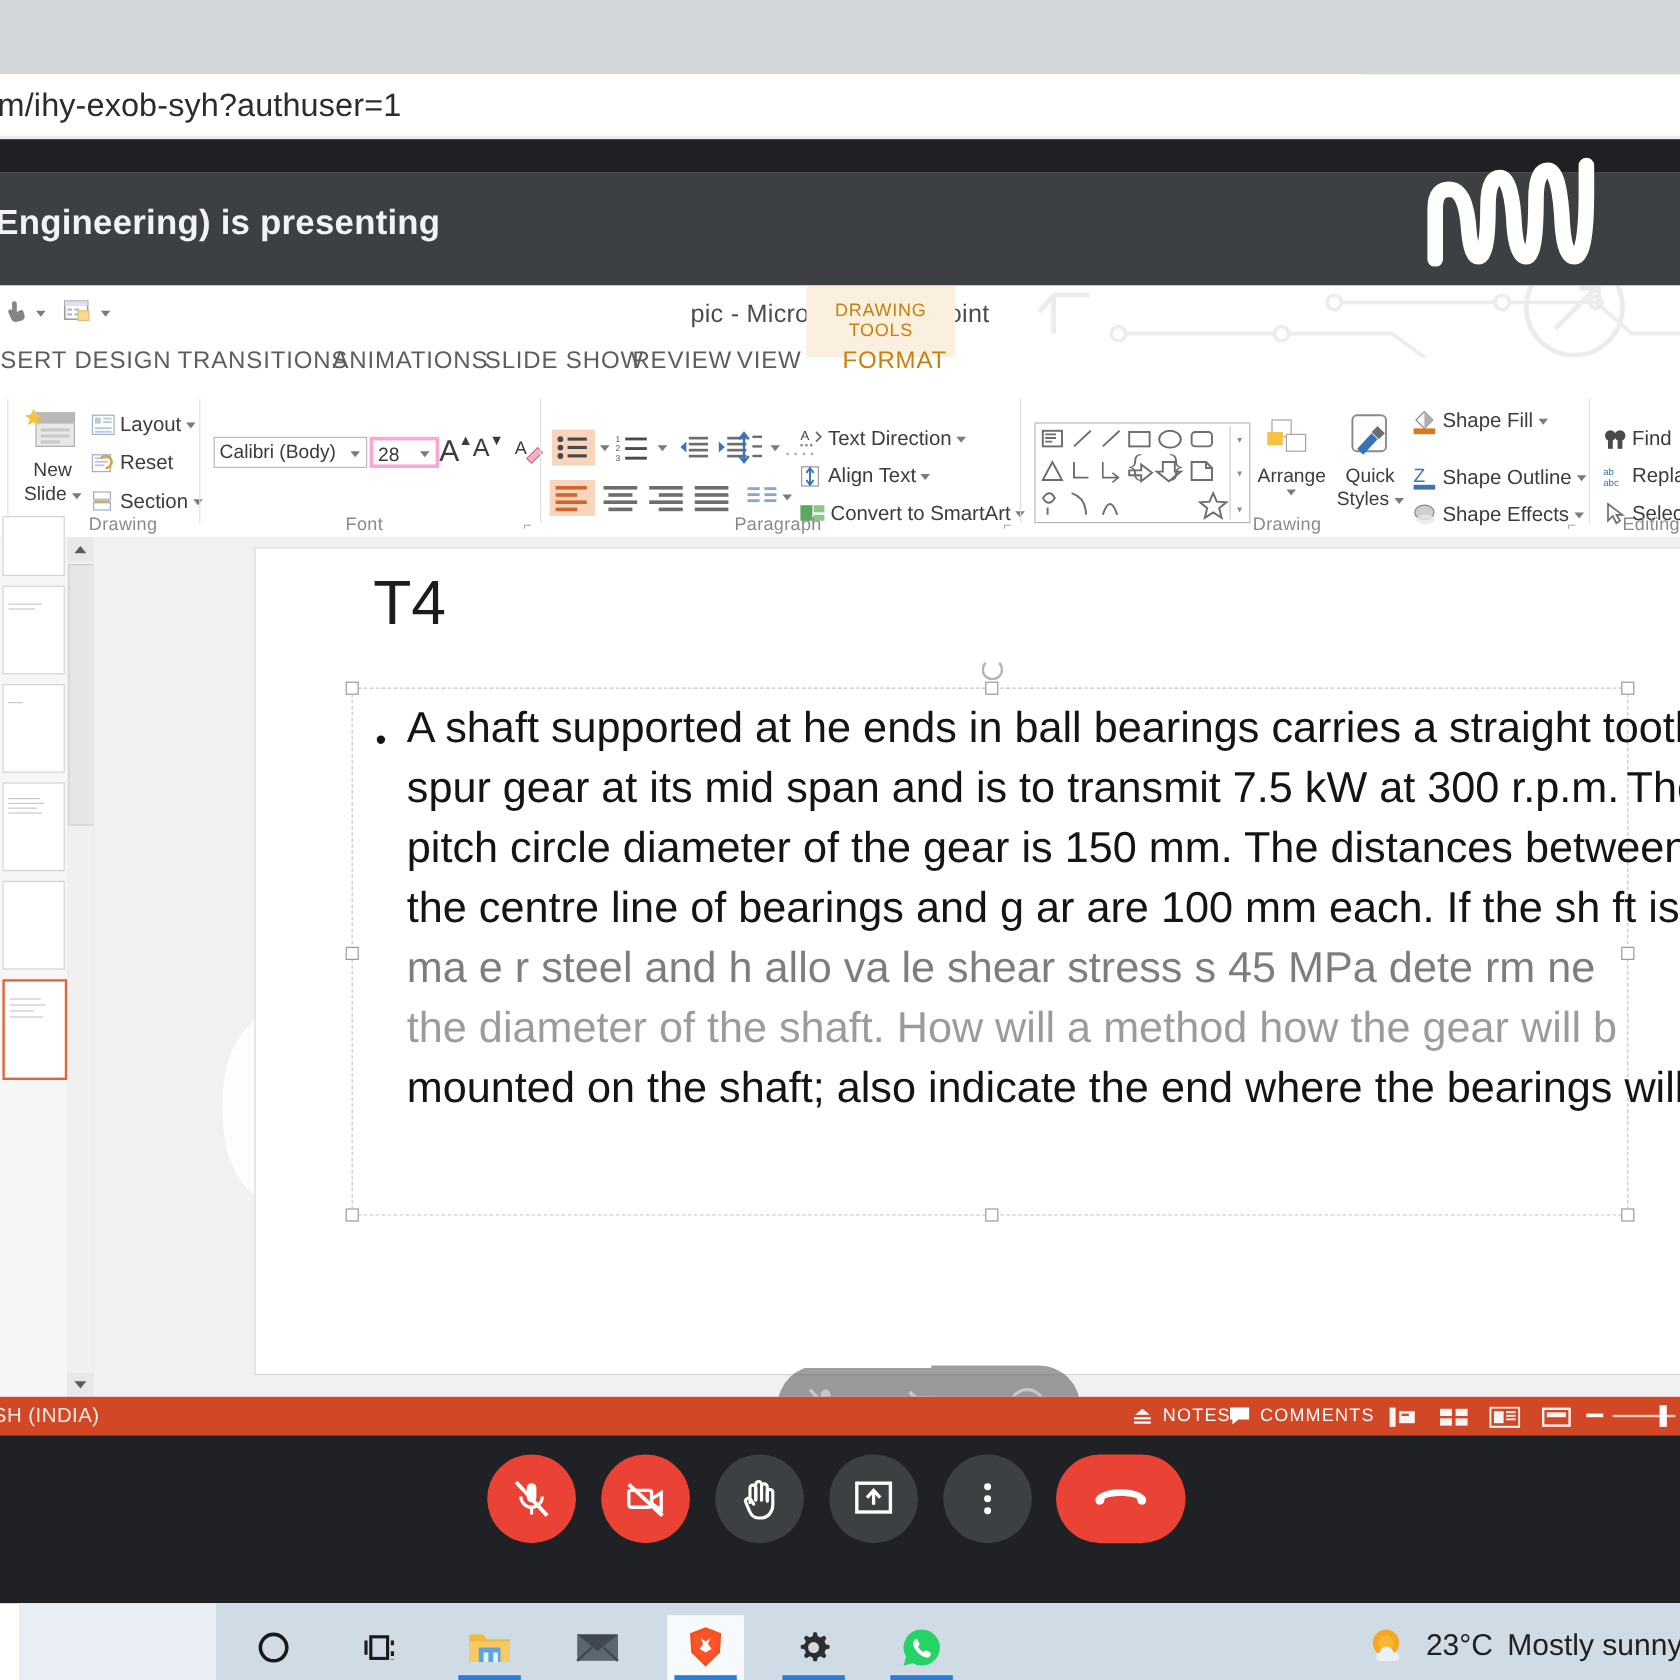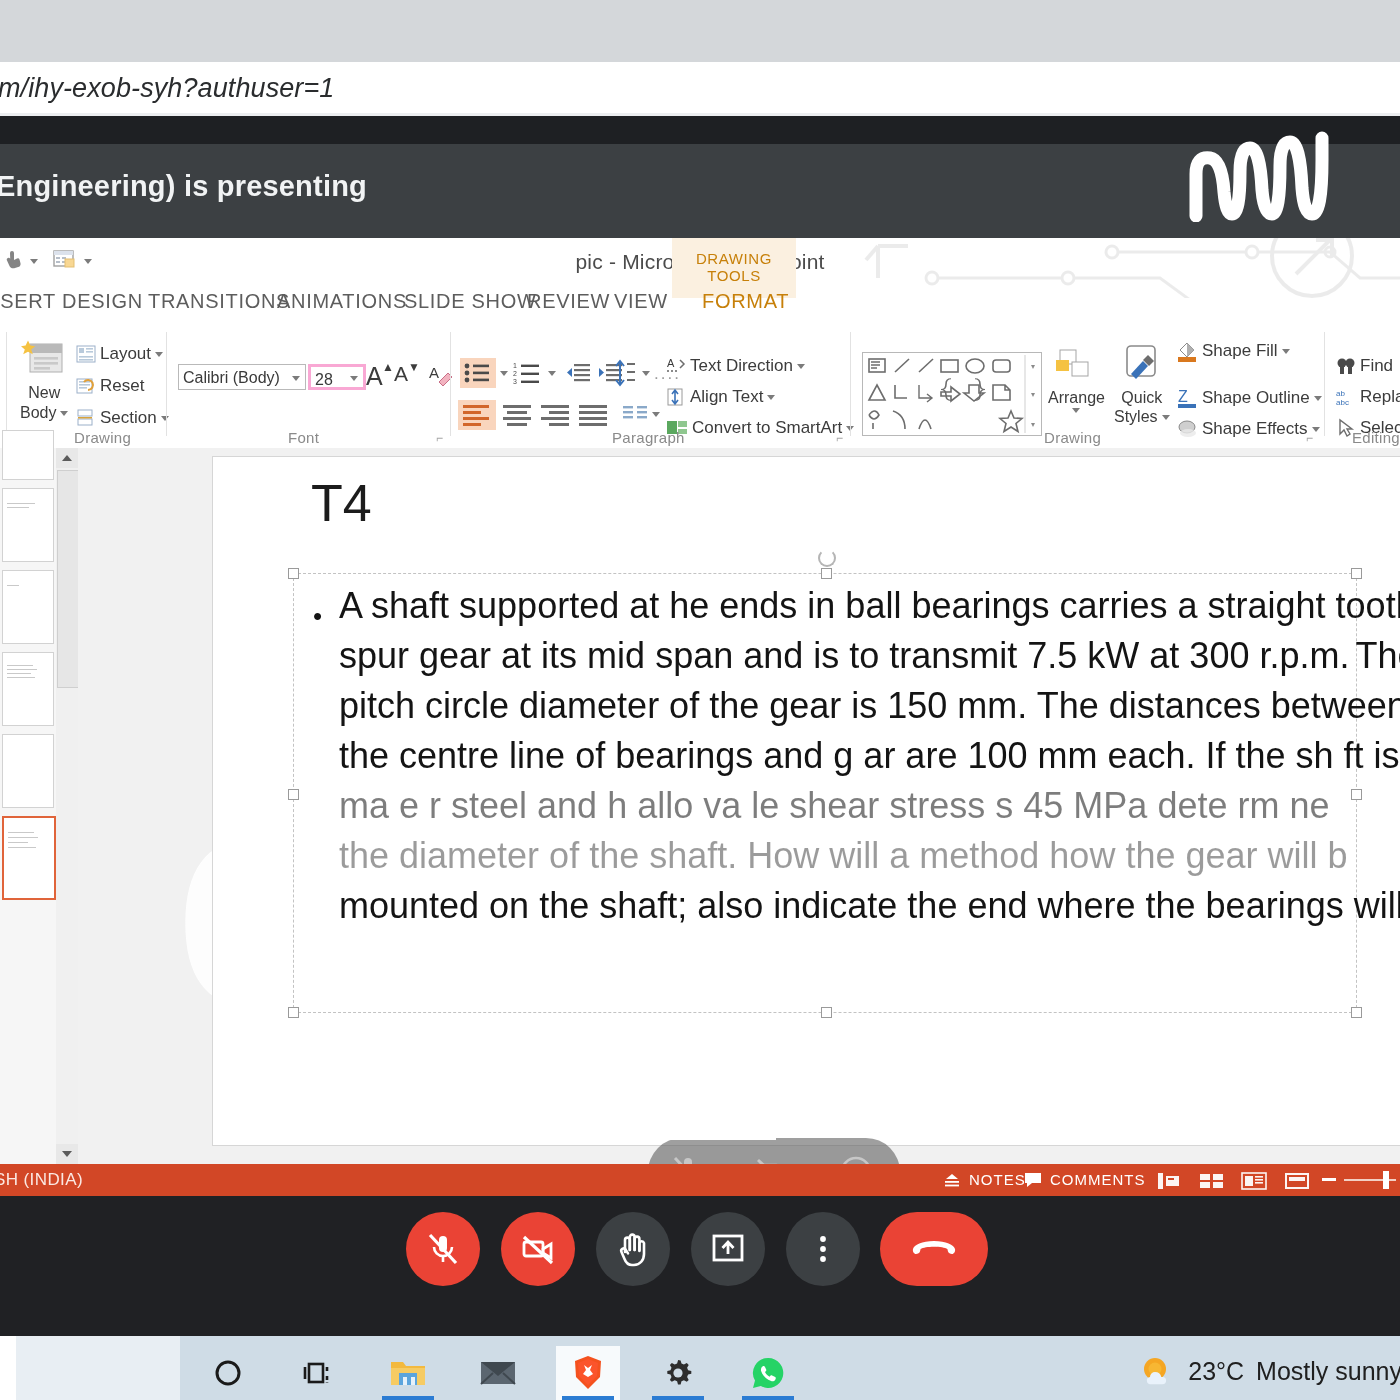--- a/index.html
+++ b/index.html
@@ -5,21 +5,21 @@
   html,body{margin:0;padding:0;}
   body{
     width:1400px;height:1400px;overflow:hidden;
     font-family:"Liberation Sans", sans-serif;
     background:#ffffff;position:relative;
   }
   .root{position:absolute;inset:0;}
 
   
   .browser-top{position:absolute;left:0;top:0;width:1400px;height:62px;background:#d4d7da;}
-  .urlbar{position:absolute;left:0;top:62px;width:1136px;height:54px;background:#ffffff;font-style:italic;}
+  .urlbar{position:absolute;left:0;top:62px;width:1136px;height:54px;background:#ffffff;}
   .urlbar .urltext{
     position:absolute;left:-2px;top:11px;font-size:27px;color:#2a2c2e;
     letter-spacing:.1px;white-space:nowrap;font-family:"Liberation Sans",sans-serif;
   }
   .urlbar-shadow{position:absolute;left:0;top:113px;width:1400px;height:3px;background:#eceef0;}
 
   
   .meet-topbar{position:absolute;left:0;top:116px;width:1400px;height:28px;background:#1e2023;}
   .meet-header{position:absolute;left:0;top:144px;width:1400px;height:94px;background:#3c4043;}
   .meet-presenting{
@@ -231,21 +231,21 @@
           <rect x="9" y="4" width="32" height="9" fill="#b9b9b9"></rect>
           <g fill="#c9c9c9">
               <rect x="13" y="17" width="24" height="2.6"></rect>
               <rect x="13" y="22" width="24" height="2.6"></rect>
               <rect x="13" y="27" width="16" height="2.6"></rect>
             </g>
           <path d="M5 2 l3 6 6 1 -5 4 2 6 -6-3 -6 3 2-6 -5-4 6-1z" fill="#f5c242" transform="translate(3,-1) scale(.8)"></path>
         </svg>
         <span style="font-size:16px">New</span>
         <span style="font-size:16px;display:flex;align-items:center;gap:4px">
-          <span>Body</span>
+          <span>Slide</span>
           <span class="caret"></span>
         </span>
       </div>
 
       <div class="rbtn" style="left:76px;top:18px">
         <svg width="20" height="18" viewBox="0 0 20 18">
           <rect x="1" y="1" width="18" height="16" fill="#fff" stroke="#9bb0c9"></rect>
           <rect x="3" y="3" width="5" height="5" fill="#b9cadb"></rect>
           <g fill="#b9cadb">
               <rect x="10" y="3" width="7" height="1.6"></rect>

